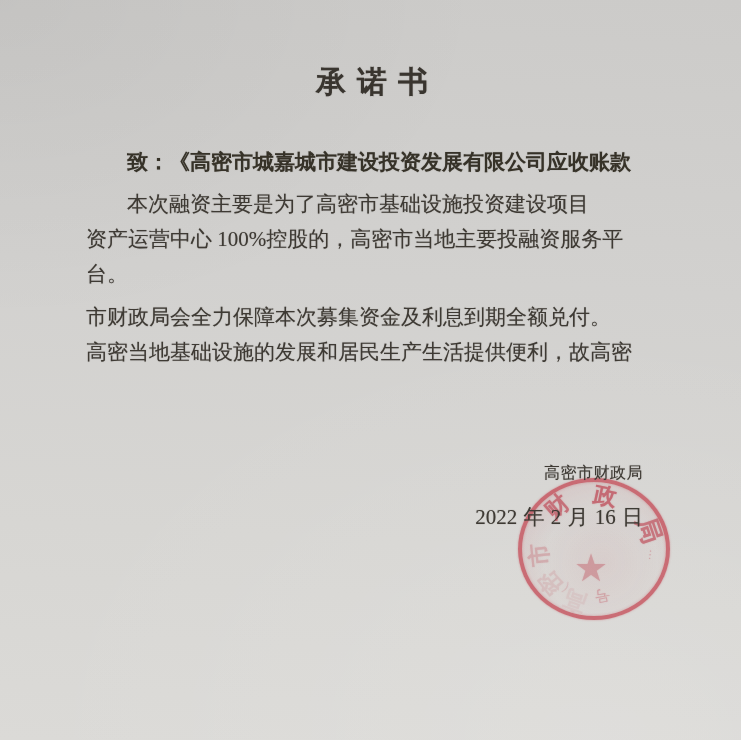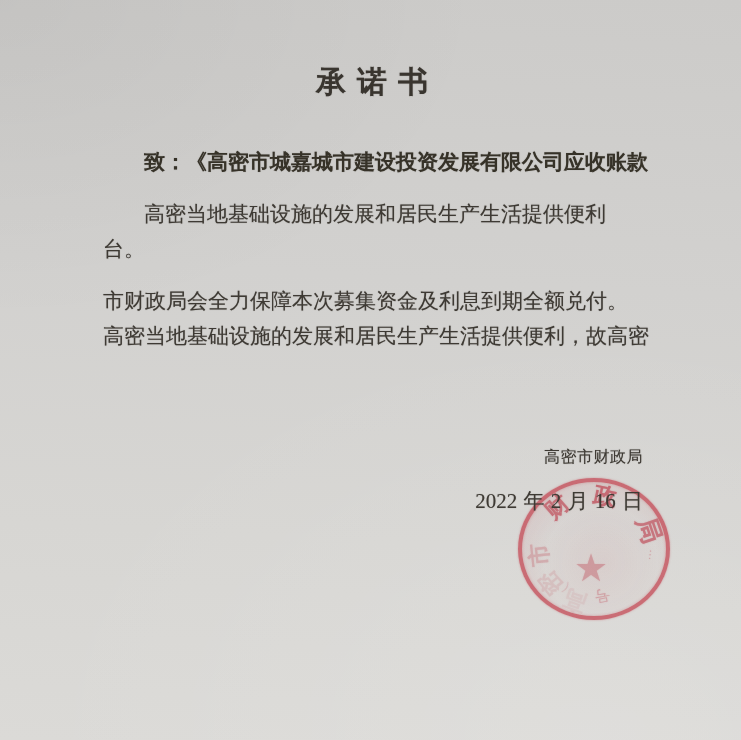--- a/index.html
+++ b/index.html
@@ -23,21 +23,21 @@
   }
   .title {
     margin-top: 62px;
     text-align: center;
     position: relative; left: 7px;
     font-size: 30px; font-weight: bold;
     letter-spacing: 11px;
     color: #39352f;
   }
   .bodytext { margin: 42px 83px 0 86px; font-size: 21px; }
-  .para { margin: 17px; }
+  .para { margin: 0; }
   .para.gap7 { margin-top: 7px; }
   .para.gap8 { margin-top: 8px; }
   .ln { height: 35px; line-height: 35px; white-space: nowrap; }
   .ind { text-indent: 41px; }
   .bold { font-weight: bold; color: #363228; }
   .sig-block { margin-top: 85px; text-align: right; padding-right: 15px; }
   .sig-org { height: 35px; line-height: 35px; font-size: 16px; letter-spacing: 0.5px; }
   .sig-date { height: 35px; line-height: 35px; font-size: 21px; margin-top: 10px; word-spacing: 1px; }
 
   
@@ -89,21 +89,22 @@
 
   <div class="title">承诺书</div>
 
   <div class="bodytext">
 
     <div class="para bold">
       <div class="ln ind">致：《高密市城嘉城市建设投资发展有限公司应收账款</div>
     </div>
 
     <div class="para gap7">
-      <div class="ln ind">高密当地基础设施的发展和居民生产生活提供便利</div>
+      <div class="ln ind">本次融资主要是为了高密市基础设施投资建设项目</div>
+      <div class="ln">资产运营中心 100%控股的，高密市当地主要投融资服务平</div>
       <div class="ln">台。</div>
     </div>
 
     <div class="para gap8">
       <div class="ln">市财政局会全力保障本次募集资金及利息到期全额兑付。</div>
       <div class="ln">高密当地基础设施的发展和居民生产生活提供便利，故高密</div>
     </div>
 
     <div class="sig-block">
       <div class="sig-org">高密市财政局</div>

